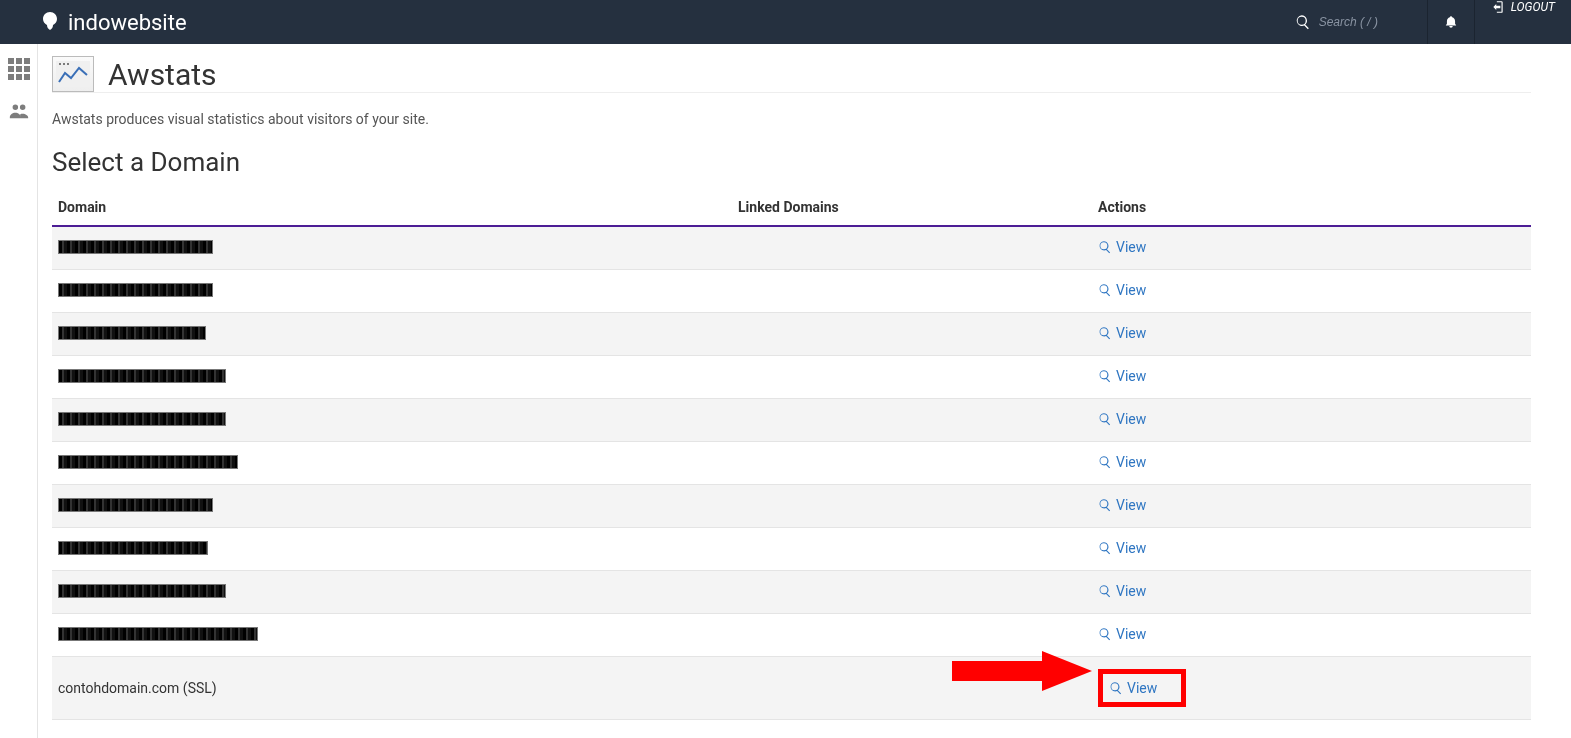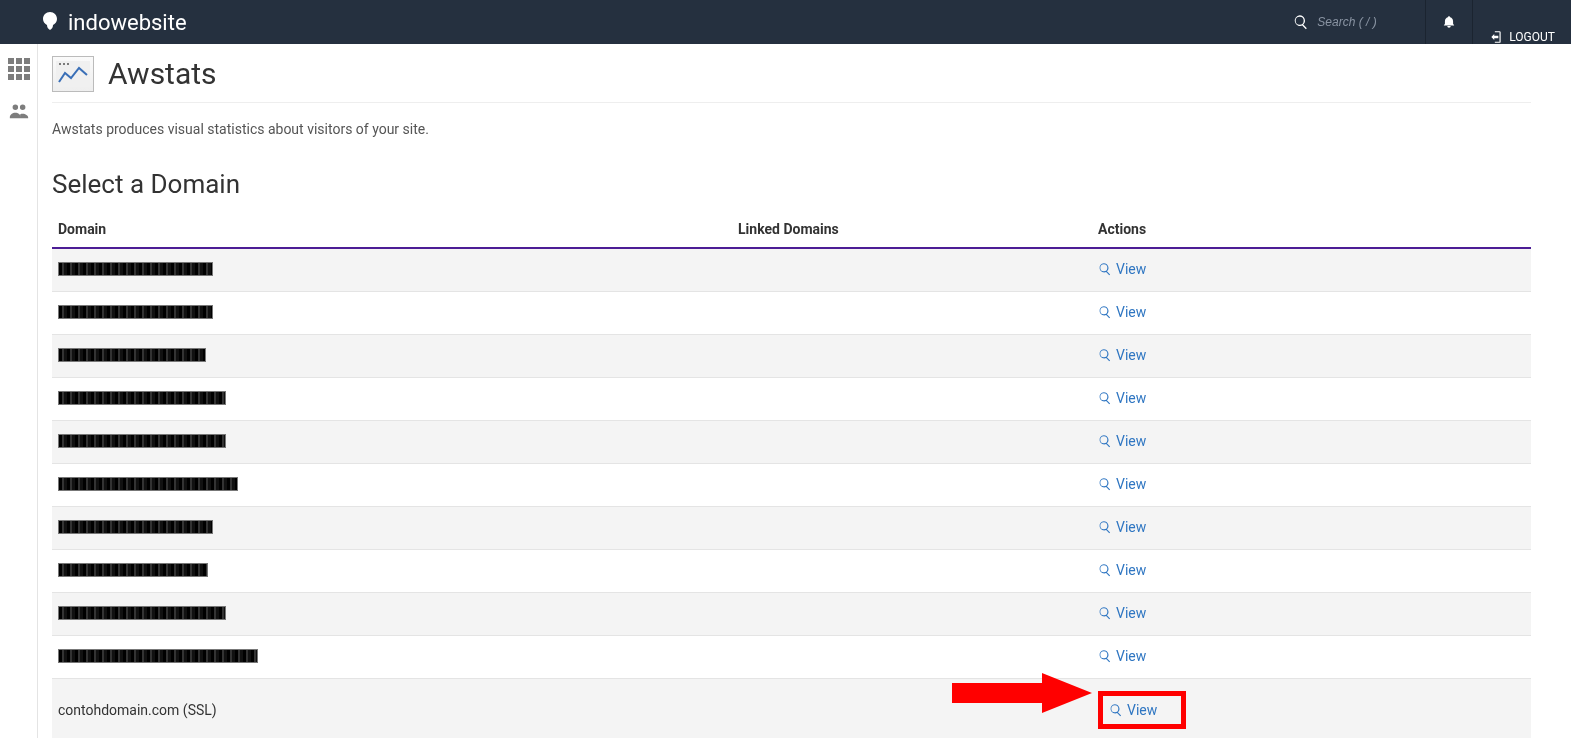--- a/index.html
+++ b/index.html
@@ -7,31 +7,31 @@
 .topbar { background: #25303f; height: 44px; display: flex; align-items: center; padding: 0 0 0 0; }
 .logo { display: flex; align-items: center; gap: 4px; color: #fff; font-size: 22px; font-weight: 400; padding-left: 38px; }
 .logo svg { margin-right: 2px; }
 .topbar-spacer { flex: 1; }
 .search-wrap { display: flex; align-items: center; padding: 0 8px; height: 32px; }
 .search-wrap svg { color: #fff; }
 .search-input { background: transparent; border: none; color: #b0b8c4; font-size: 12px; font-style: italic; width: 100px; margin-left: 8px; outline: none; }
 .search-input::placeholder { color: #8a94a3; font-style: italic; }
 .user-cell { display: flex; align-items: center; gap: 6px; color: #fff; font-size: 12px; padding: 0 16px; height: 44px; border-left: 1px solid #1b2430; cursor: pointer; }
 .bell-cell { display: flex; align-items: center; padding: 0 16px; height: 44px; border-left: 1px solid #1b2430; cursor: pointer; }
-.logout-cell { display: flex; align-items: flex-end; gap: 6px; color: #fff; font-size: 12px; padding: 0 16px; height: 44px; border-left: 1px solid #1b2430; cursor: pointer; }
+.logout-cell { display: flex; align-items: flex-start; gap: 6px; color: #fff; font-size: 12px; padding: 0 16px; height: 44px; border-left: 1px solid #1b2430; cursor: pointer; font-style: italic; }
 .body-wrap { display: flex; }
 .left-rail { width: 38px; background: #fff; border-right: 1px solid #e4e4e4; padding-top: 14px; display: flex; flex-direction: column; align-items: center; gap: 20px; }
 .left-rail .grid9 { width: 22px; height: 22px; display: grid; grid-template-columns: repeat(3, 6px); grid-template-rows: repeat(3, 6px); gap: 2px; cursor: pointer; }
 .left-rail .grid9 span { background: #7d7d7d; }
 .left-rail .people { color: #7d7d7d; cursor: pointer; }
 .main { flex: 1; padding: 12px 40px 40px 14px; }
-.page-header { display: flex; align-items: flex-start; gap: 14px; border-bottom: 1px solid #eee; padding-bottom: 10px; margin-bottom: 18px; }
+.page-header { display: flex; align-items: center; gap: 14px; border-bottom: 1px solid #eee; margin-bottom: 18px; }
 .page-icon { width: 42px; height: 36px; border: 1px solid #bbb; background: linear-gradient(#fafafa,#eee); display: flex; align-items: center; justify-content: center; position: relative; }
 .page-title { font-size: 30px; font-weight: 400; color: #333; }
-.page-desc { color: #555; font-size: 14px; margin-bottom: 32px; }
+.page-desc { color: #555; font-size: 14px; margin-bottom: 20px; }
 .section-title { font-size: 26px; font-weight: 400; color: #333; margin-bottom: 12px; }
 table.domains { width: 100%; border-collapse: collapse; }
 table.domains th { text-align: left; font-weight: 700; font-size: 14px; padding: 10px 6px 10px 6px; border-bottom: 2px solid #4c1d95; }
 table.domains th.col-domain { width: 680px; }
 table.domains th.col-linked { width: 360px; }
 table.domains td { padding: 12px 6px; border-bottom: 1px solid #e4e4e4; font-size: 14px; vertical-align: middle; }
 table.domains tr.row-alt td { background: #f4f4f4; }
 .redacted { display: inline-block; height: 14px; background: repeating-linear-gradient(90deg,#000 0 3px,#333 3px 5px,#111 5px 8px); border: 1px solid #777; }
 .view-link { color: #2f76c2; display: inline-flex; align-items: center; gap: 4px; cursor: pointer; text-decoration: none; font-size: 14px; }
 .view-link svg { width: 14px; height: 14px; }

